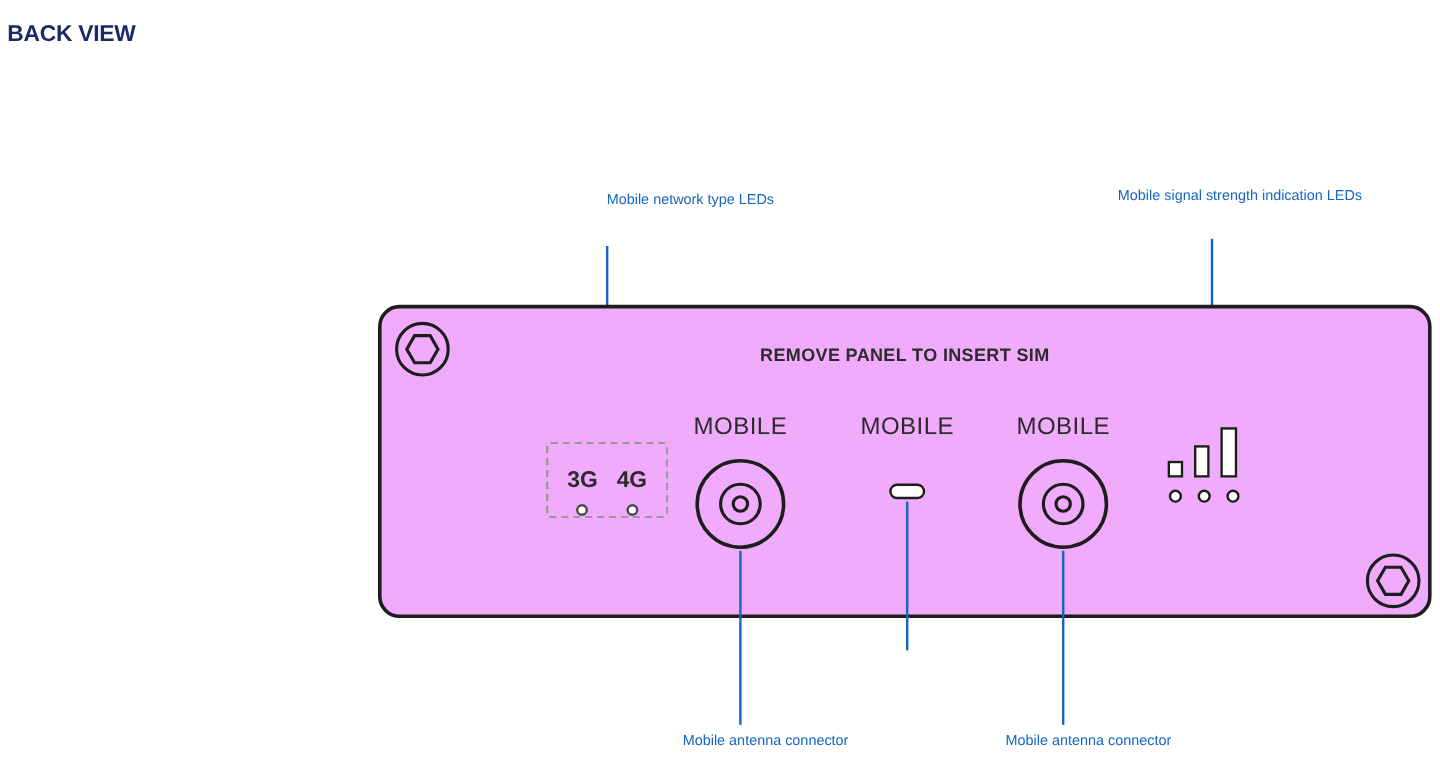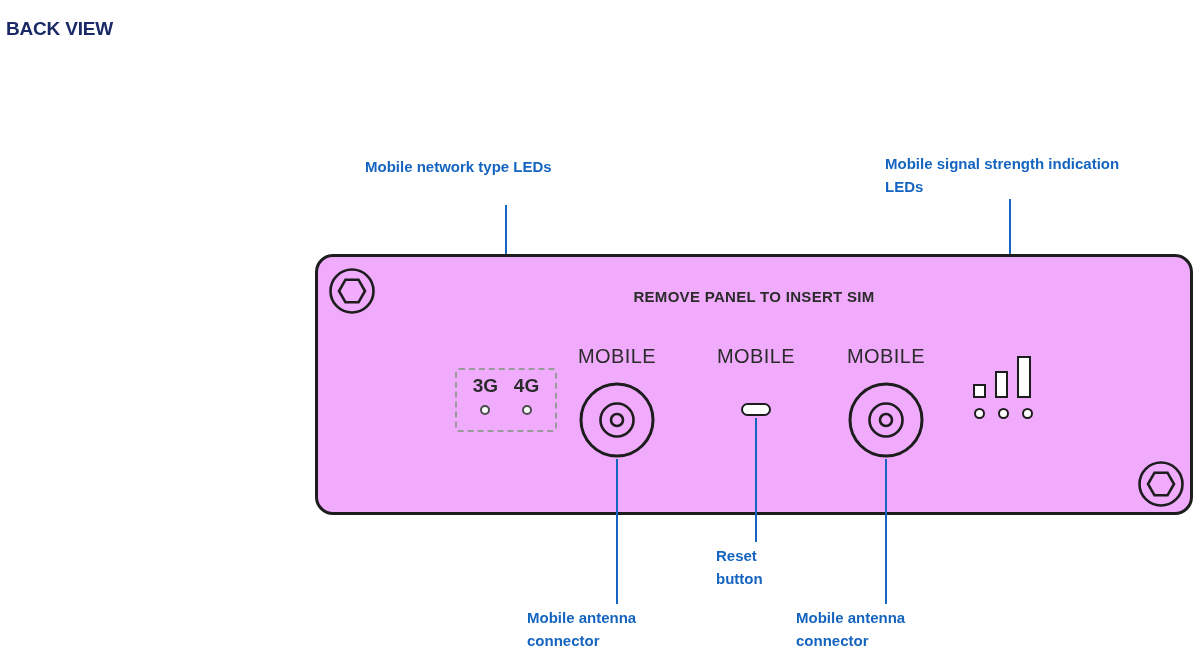--- a/index.html
+++ b/index.html
@@ -9,22 +9,22 @@
     --color-line:#1d1d1d;
   }
   *{margin:0;padding:0;box-sizing:border-box;}
   html,body{background:#fff;}
   body{font-family:"Liberation Sans",sans-serif;}
   .stage{position:relative;width:1200px;height:652px;background:#fff;overflow:hidden;}
 
   .page-title{position:absolute;left:6px;top:18px;font-size:19px;font-weight:700;
     letter-spacing:-0.2px;color:var(--color-title);}
 
-  .callout{position:absolute;color:var(--color-callout);font-size:15px;font-weight:700;
-    line-height:23px;text-align:left;}
+  .callout{position:absolute;color:var(--color-callout);font-size:12px;font-weight:400;
+    line-height:23px;text-align:right;}
   .co-network{left:365px;top:155px;width:280px;}
   .co-signal{left:885px;top:152px;width:250px;}
   .co-reset{left:716px;top:544px;width:80px;}
   .co-antenna-left{left:527px;top:606px;width:180px;}
   .co-antenna-right{left:796px;top:606px;width:180px;}
 
   .callout-line{position:absolute;width:2px;background:var(--color-callout);}
   .ln-network{left:505px;top:205px;height:161px;}
   .ln-signal{left:1009px;top:199px;height:159px;}
   .ln-reset{left:755px;top:418px;height:124px;}
@@ -43,21 +43,21 @@
 
   .port-label{position:absolute;top:88px;transform:translateX(-50%);
     font-size:20px;font-weight:400;letter-spacing:0.4px;color:var(--color-ink);white-space:nowrap;}
   .port-label.mobile-left{left:299px;}
   .port-label.reset-l{left:438px;}
   .port-label.mobile-right{left:568px;}
 
   .dashed-led-box{position:absolute;left:137px;top:111px;width:102px;height:64px;
     border:2px dashed #9a9a9a;border-radius:4px;display:flex;justify-content:space-evenly;
     padding-top:5px;}
-  .led-col{display:flex;flex-direction:column;align-items:center;gap:8px;}
+  .led-col{display:flex;flex-direction:column;align-items:center;gap:8px;justify-content:flex-end;}
   .led-label{font-size:19px;font-weight:700;color:var(--color-ink);line-height:22px;}
   .led-dot{width:10px;height:10px;border:2px solid #4a4a4a;border-radius:50%;background:#fff;}
 
   .antenna{position:absolute;top:121px;}
   .antenna.left{left:257px;}
   .antenna.right{left:526px;}
 
   .reset-btn{position:absolute;left:423px;top:146px;width:30px;height:13px;
     border:2.5px solid var(--color-line);border-radius:7px;background:#fff;}
 
@@ -137,17 +137,16 @@
         <span class="dot"></span>
         <span class="dot"></span>
       </div>
     </div>
   </div>
 
   <div class="callout-line ln-reset"></div>
   <div class="callout-line ln-antenna-left"></div>
   <div class="callout-line ln-antenna-right"></div>
 
-  <div class="callout co-reset">Reset button</div>
   <div class="callout co-antenna-left">Mobile antenna connector</div>
   <div class="callout co-antenna-right">Mobile antenna connector</div>
 
 </div>
 
 </body></html>

